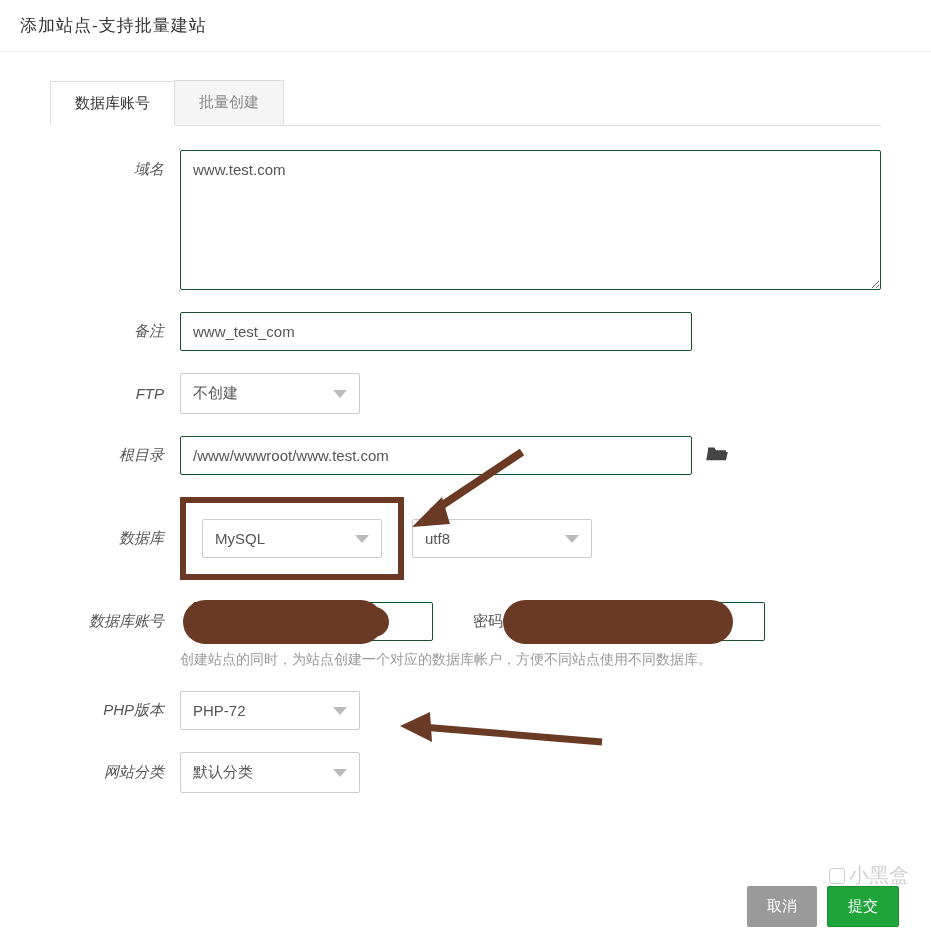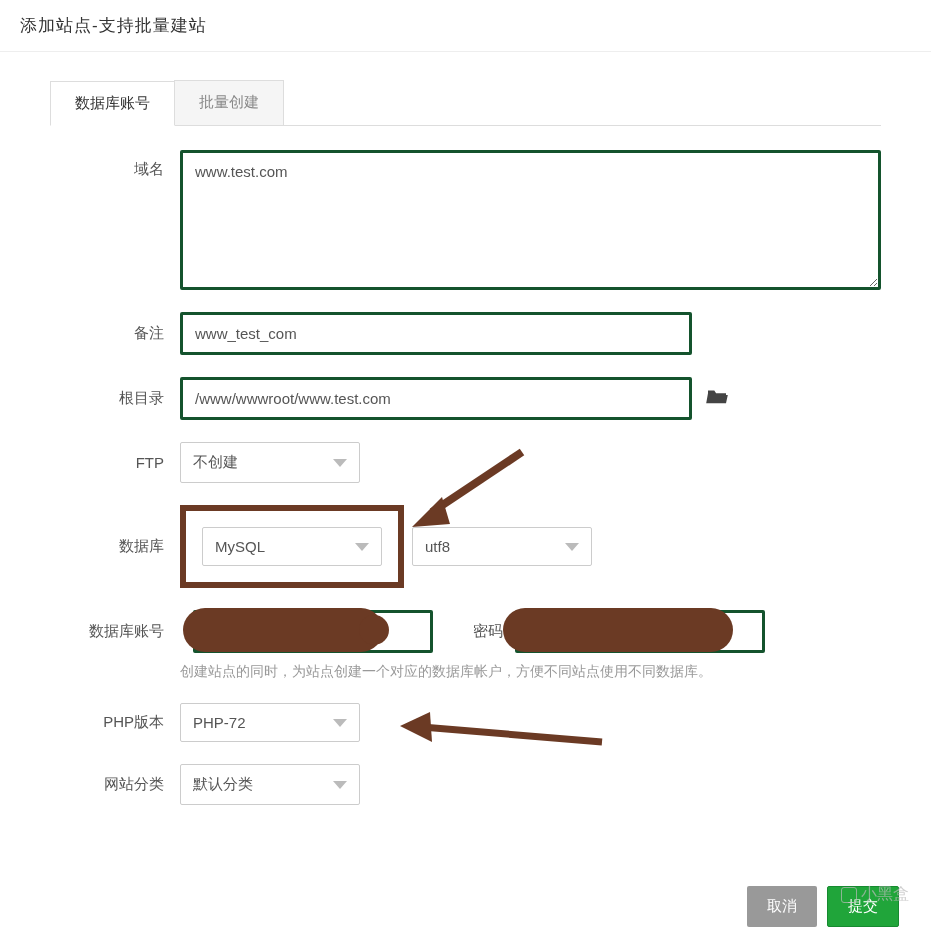--- a/index.html
+++ b/index.html
@@ -51,30 +51,31 @@
     margin-bottom: 22px;
   }
   .form-row.top { align-items: flex-start; }
   .form-label {
     width: 130px;
     text-align: right;
     padding-right: 16px;
     color: #555;
     font-size: 15px;
     flex-shrink: 0;
+    font-style: italic;
   }
   .form-row.top .form-label { padding-top: 10px; }
   .form-control-area {
     flex: 1;
     display: flex;
     align-items: center;
     flex-wrap: wrap;
   }
   textarea.input, input.input {
-    border: 3px solid #14532d;
+    border: 1px solid #14532d;
     border-radius: 2px;
     padding: 10px 12px;
     font-size: 15px;
     color: #555;
     font-family: inherit;
     width: 100%;
     resize: both;
   }
   textarea.input { height: 140px; resize: both; }
   .input.medium { width: 512px; }
@@ -159,23 +160,23 @@
   .btn.submit { background: #20a53a; border: 1px solid #178a30; }
   
   .arrow {
     position: absolute;
     pointer-events: none;
   }
   .arrow svg { display: block; }
   .watermark {
     position: absolute;
     right: 22px;
-    bottom: 40px;
+    bottom: 56px;
     color: #bbb;
-    font-size: 16px;
+    font-size: 20px;
     opacity: 0.7;
     display: flex;
     align-items: center;
     gap: 4px;
     pointer-events: none;
   }
   .watermark .cube {
     width: 16px; height: 16px;
     border: 1.5px solid #bbb;
     border-radius: 3px;
@@ -198,46 +199,46 @@
     <div class="form-label">域名</div>
     <div class="form-control-area">
       <textarea class="input" style="">www.test.com</textarea>
     </div>
   </div>
 
   <div class="form-row">
     <div class="form-label">备注</div>
     <div class="form-control-area">
       <input class="input medium" value="www_test_com" style="">
+    </div>
+  </div>
+
+  <div class="form-row">
+    <div class="form-label">FTP</div>
+    <div class="form-control-area">
+      <div class="select">
+        <span>不创建</span>
+        <span class="caret"></span>
+      </div>
     </div>
   </div>
 
   <div class="form-row">
     <div class="form-label">根目录</div>
     <div class="form-control-area">
       <input class="input medium" value="/www/wwwroot/www.test.com" style="">
       <span class="folder-icon">
         <svg width="22" height="18" viewBox="0 0 24 20">
             <path fill="#444" d="M2 4h7l2 3h11v2H4l-2 9H0l2-11V4zm2 5h20l-2 9H2l2-9z"></path>
           </svg>
       </span>
     </div>
   </div>
 
   <div class="form-row">
-    <div class="form-label">FTP</div>
-    <div class="form-control-area">
-      <div class="select">
-        <span>不创建</span>
-        <span class="caret"></span>
-      </div>
-    </div>
-  </div>
-
-  <div class="form-row">
     <div class="form-label">数据库</div>
     <div class="form-control-area">
       <div class="highlight-box">
         <div class="select">
           <span>MySQL</span>
           <span class="caret"></span>
         </div>
       </div>
       <div class="select">
         <span>utf8</span>

